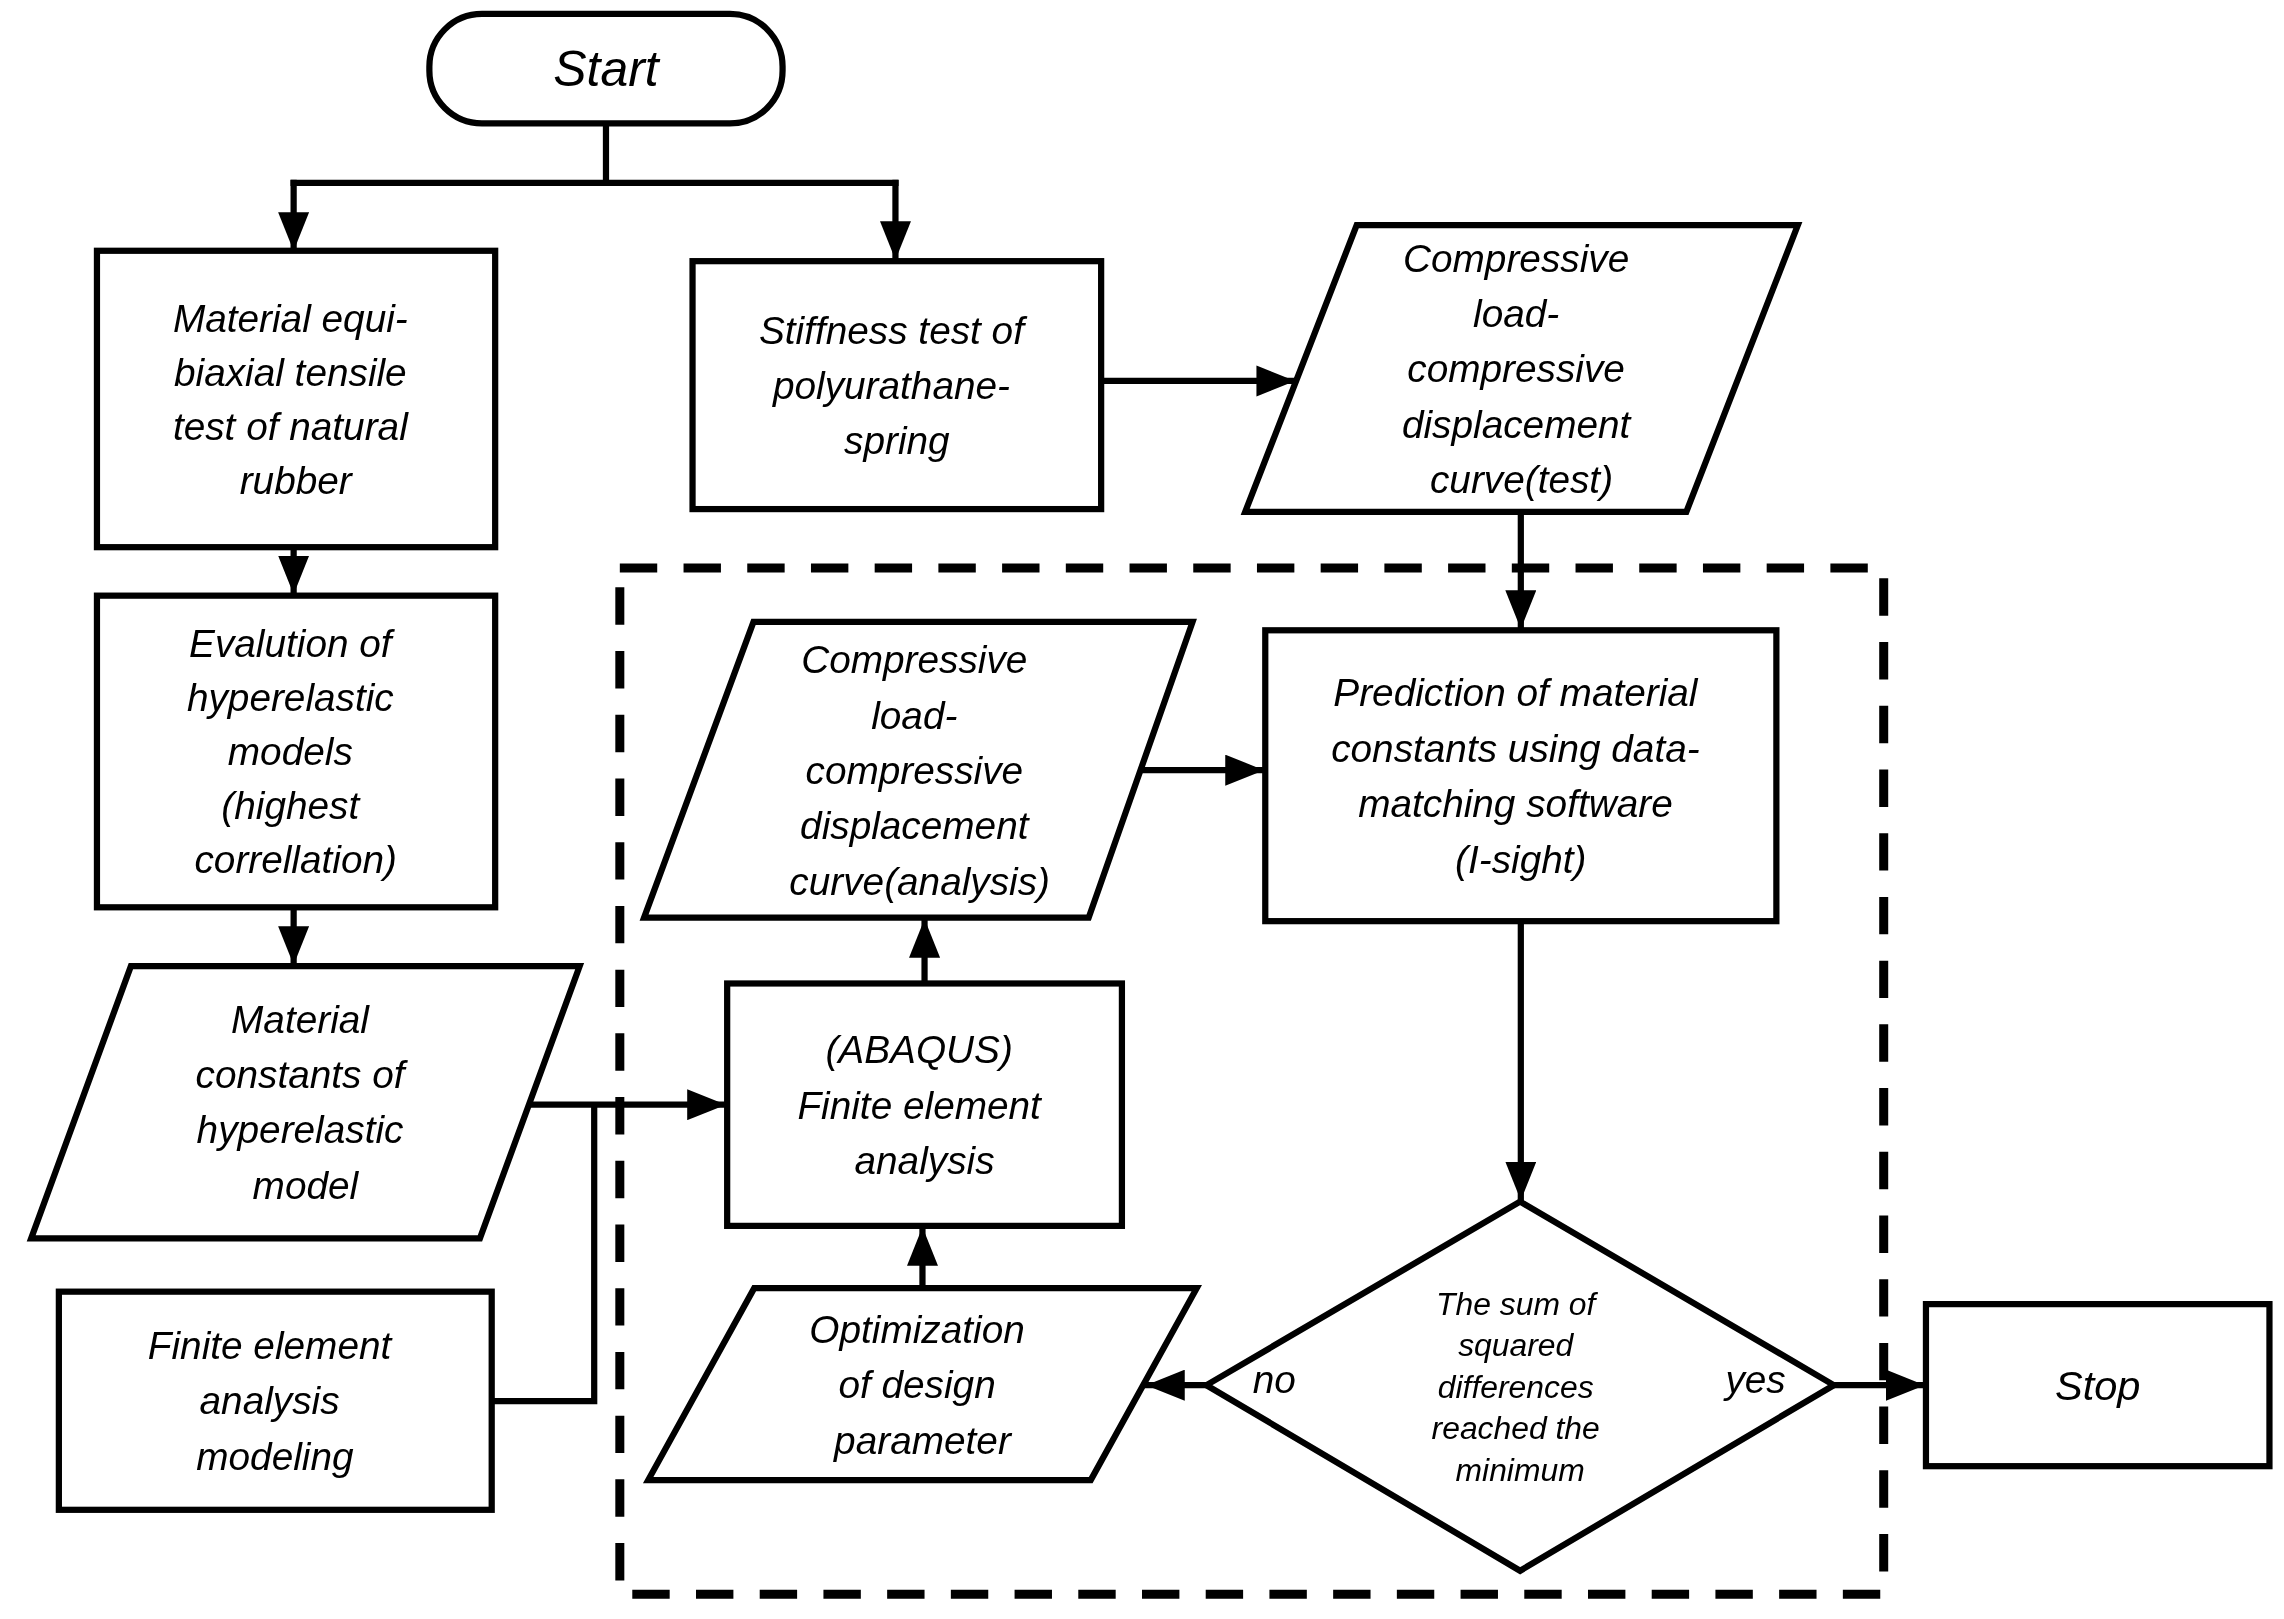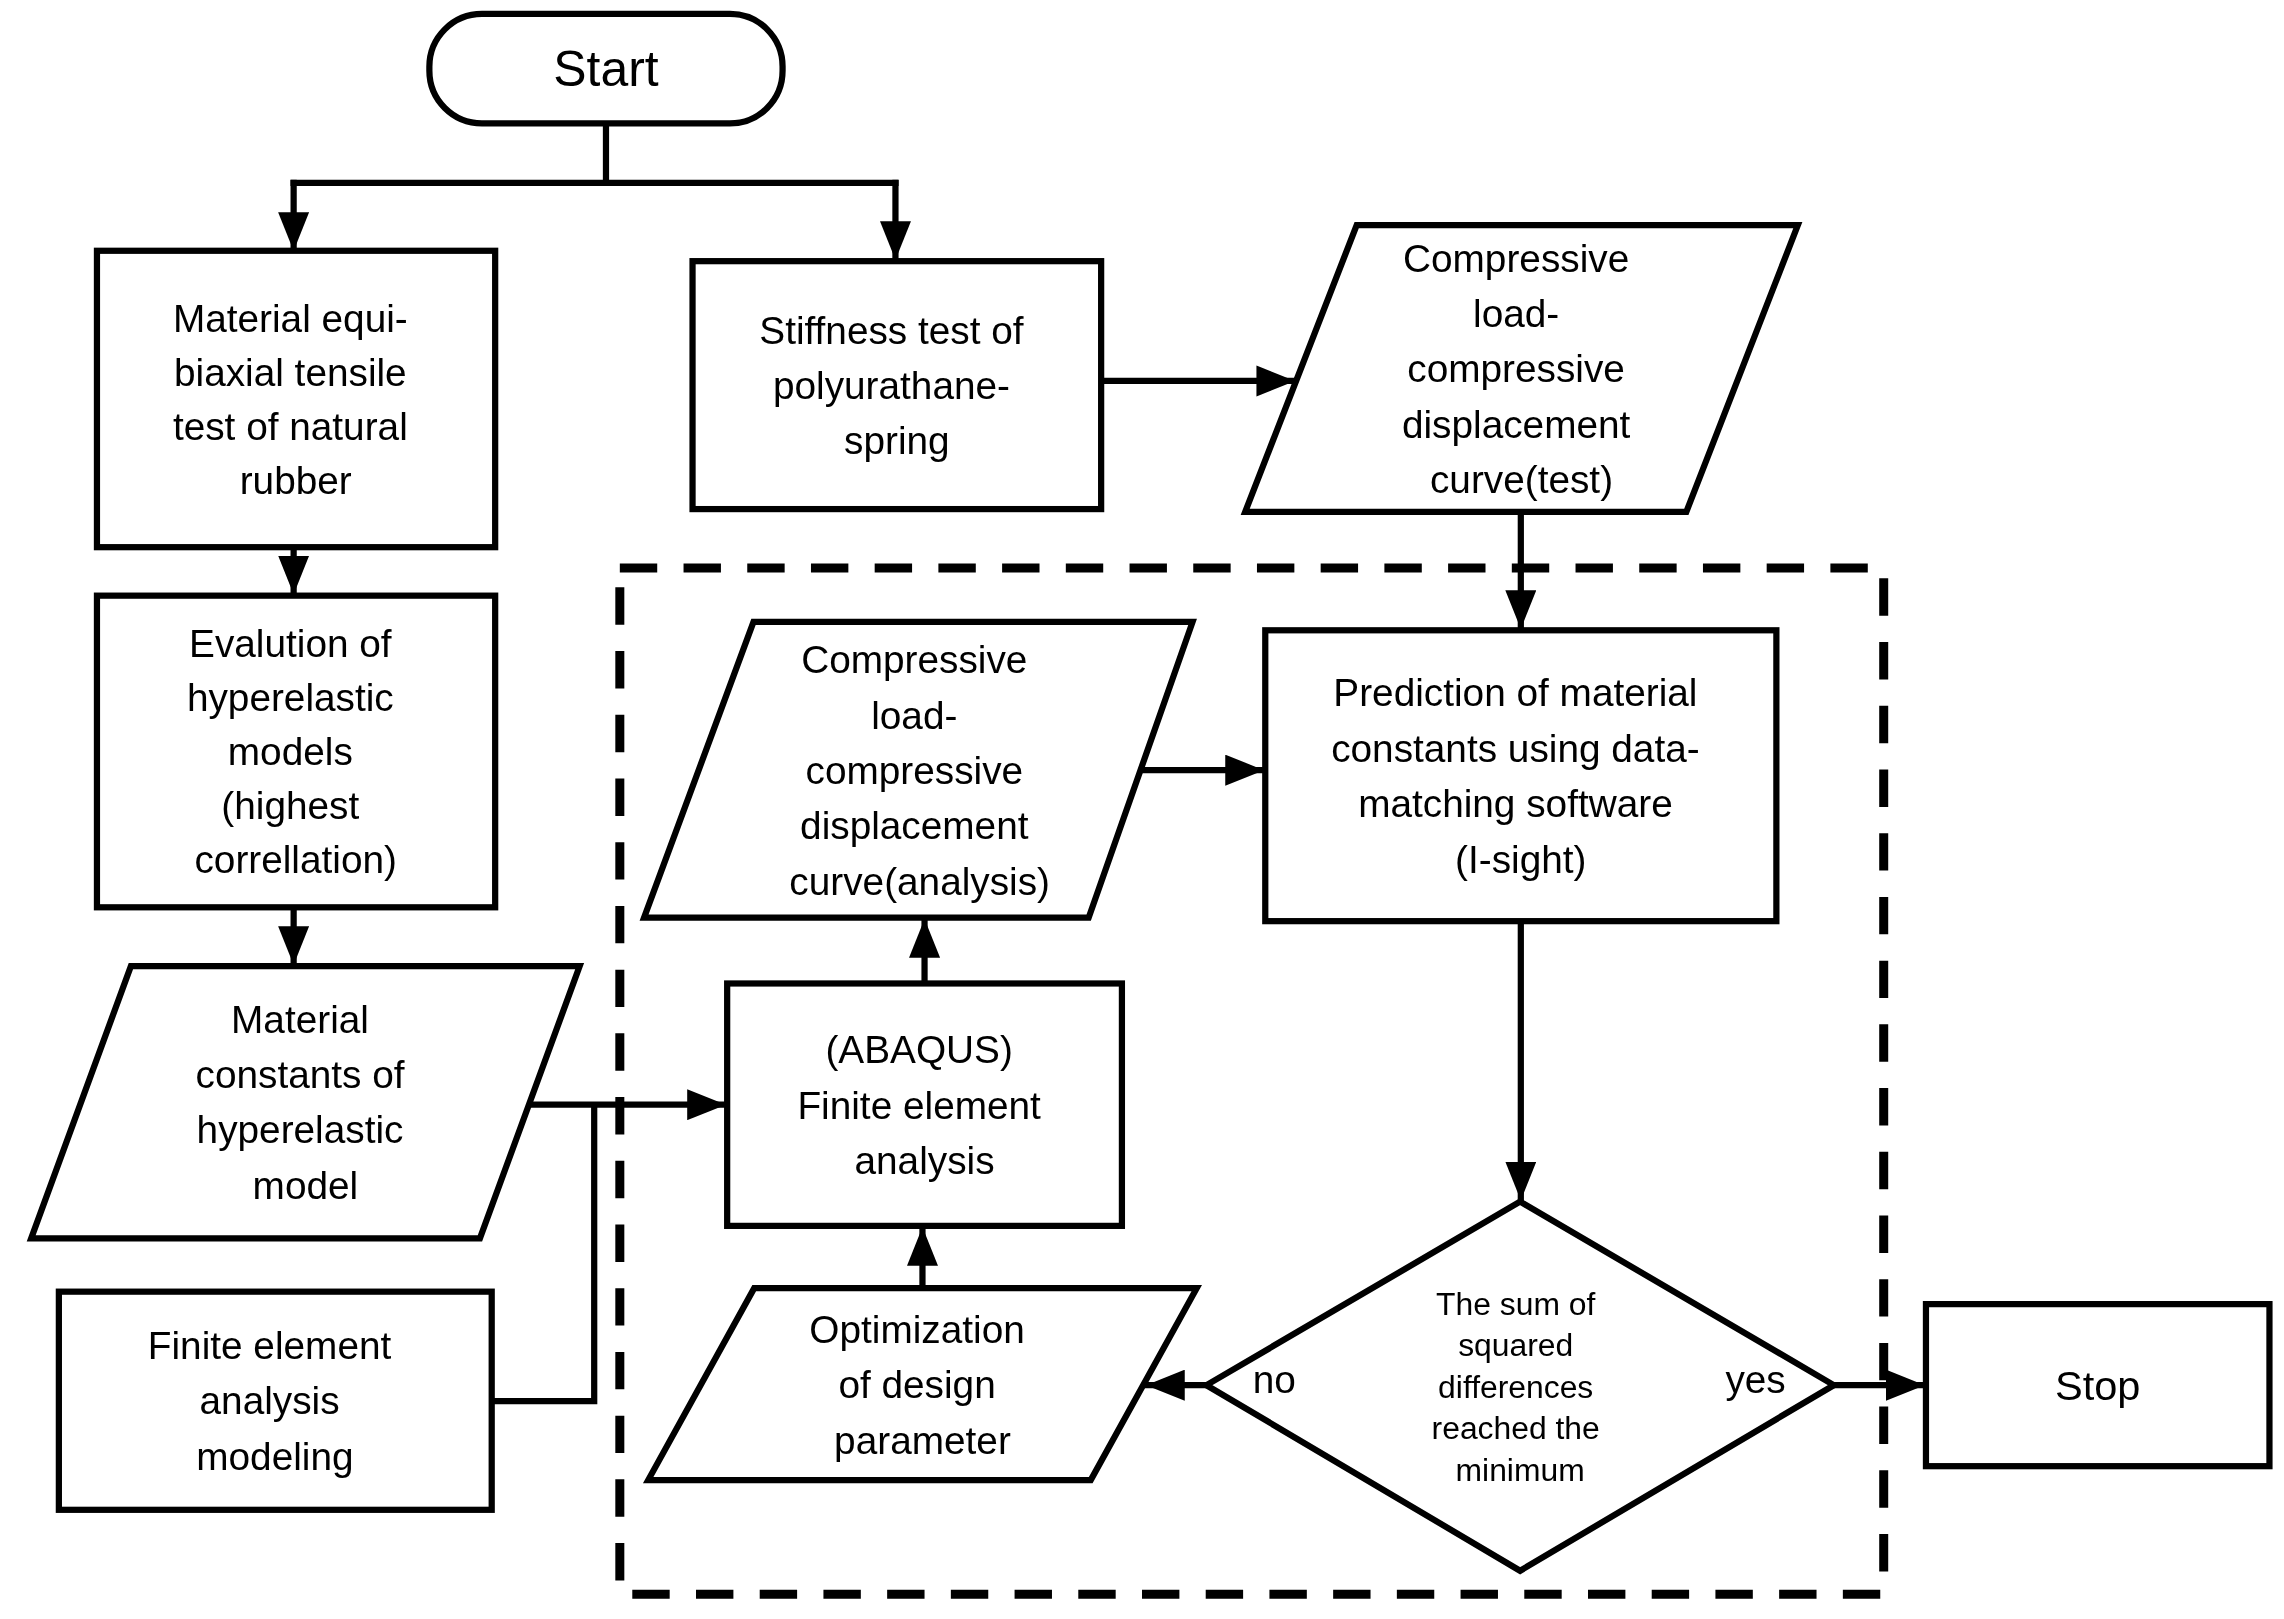--- a/index.html
+++ b/index.html
@@ -6,20 +6,21 @@
     margin: 0;
     padding: 0;
     background: #ffffff;
   }
   .page {
     width: 2284px;
     height: 1620px;
     background: #ffffff;
     position: relative;
     overflow: hidden;
+    font-style: italic;
   }
   svg {
     display: block;
   }
   .shape {
     fill: #ffffff;
     stroke: #000000;
     stroke-width: 9;
   }
   .edge {

